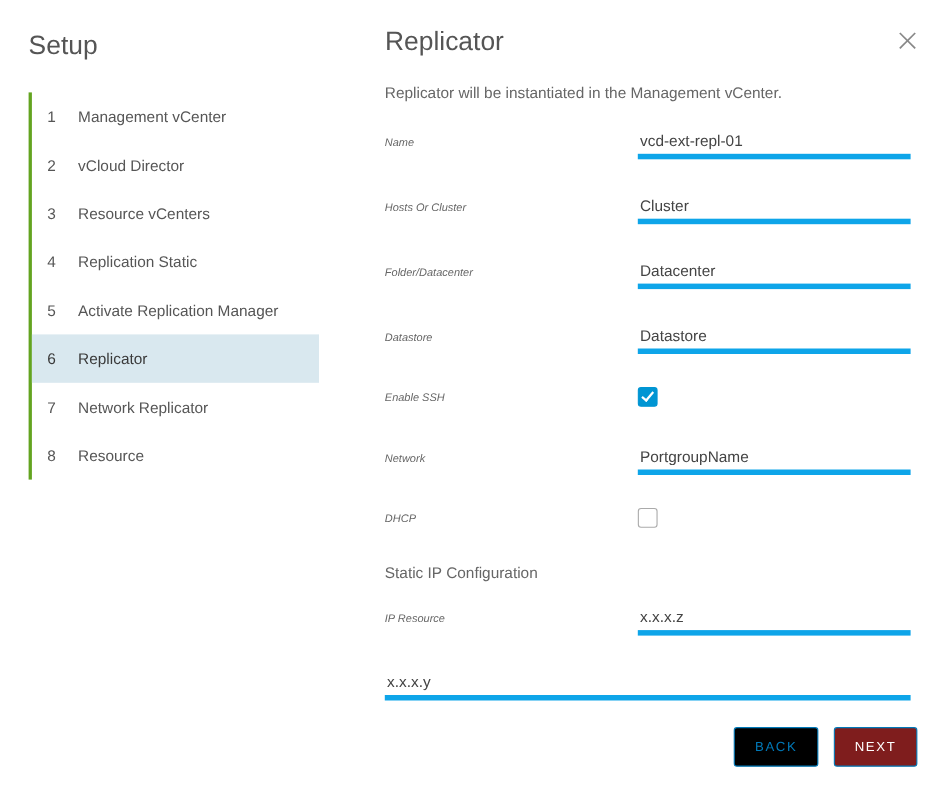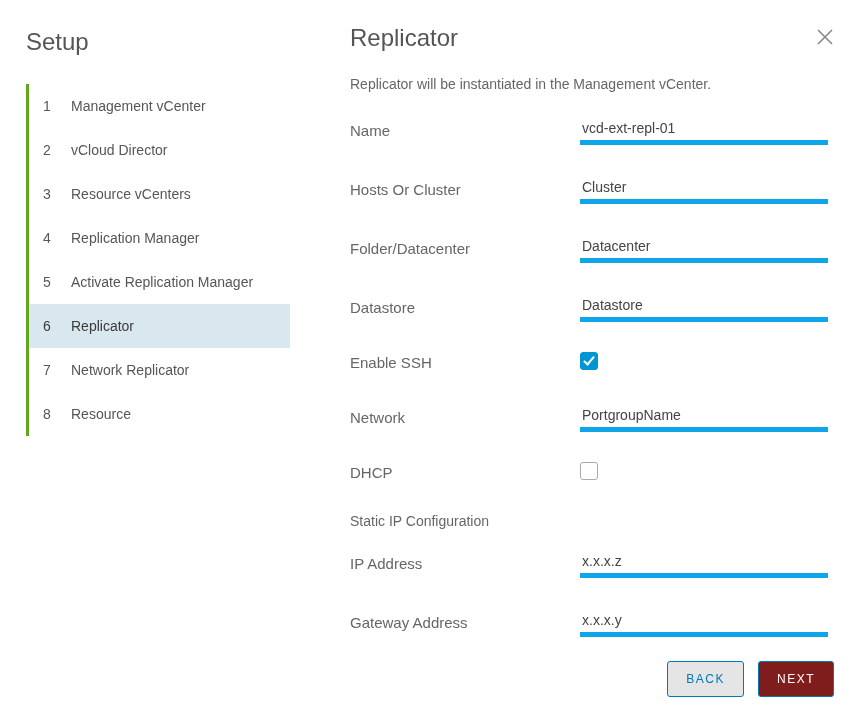--- a/index.html
+++ b/index.html
@@ -88,21 +88,22 @@
     color: #666;
   }
   .form-row {
     display: flex;
     align-items: center;
     margin-bottom: 30px;
   }
   .form-label {
     width: 230px;
     color: #666;
-    font-size: 15px;
+    font-size: 10px;
+    font-style: italic;
   }
   .form-control {
     flex: 1;
   }
   .text-input {
     width: 100%;
     border: none;
     border-bottom: 5px solid #0ea5e9;
     font-size: 14px;
     padding: 4px 2px 4px 2px;
@@ -150,21 +151,21 @@
     padding: 16px 28px 20px 28px;
   }
   .btn {
     font-size: 12px;
     letter-spacing: 1.5px;
     padding: 10px 18px;
     border-radius: 3px;
     cursor: pointer;
   }
   .btn-secondary {
-    background: #e5e5e5;
+    background: #000000;
     color: #0079b8;
     border: 1px solid #0079b8;
   }
   .btn-primary {
     background: #7f1d1d;
     color: #fff;
     border: 1px solid #0079b8;
   }
   
   .scroll-area::-webkit-scrollbar { width: 10px; }
@@ -185,21 +186,21 @@
       <li class="step">
         <span class="num">2</span>
         <span>vCloud Director</span>
       </li>
       <li class="step">
         <span class="num">3</span>
         <span>Resource vCenters</span>
       </li>
       <li class="step">
         <span class="num">4</span>
-        <span>Replication Manager</span>
+        <span>Replication Static</span>
       </li>
       <li class="step">
         <span class="num">5</span>
         <span>Activate Replication Manager</span>
       </li>
       <li class="step active">
         <span class="num">6</span>
         <span>Replicator</span>
       </li>
       <li class="step">
@@ -258,26 +259,25 @@
       </div>
 
       <div class="form-row">
         <label class="form-label">DHCP</label>
         <div class="form-control"><input type="checkbox" class="styled" style=""></div>
       </div>
 
       <p class="section-title">Static IP Configuration</p>
 
       <div class="form-row">
-        <label class="form-label">IP Address</label>
+        <label class="form-label">IP Resource</label>
         <div class="form-control"><input class="text-input" type="text" value="x.x.x.z" style=""></div>
       </div>
 
       <div class="form-row">
-        <label class="form-label">Gateway Address</label>
         <div class="form-control"><input class="text-input" type="text" value="x.x.x.y" style=""></div>
       </div>
 
       <div class="form-row">
         <label class="form-label">DNS</label>
         <div class="form-control"><input class="text-input focused" type="text" value="a.b.c.d" style=""></div>
       </div>
     </div>
 
     <div class="footer">

